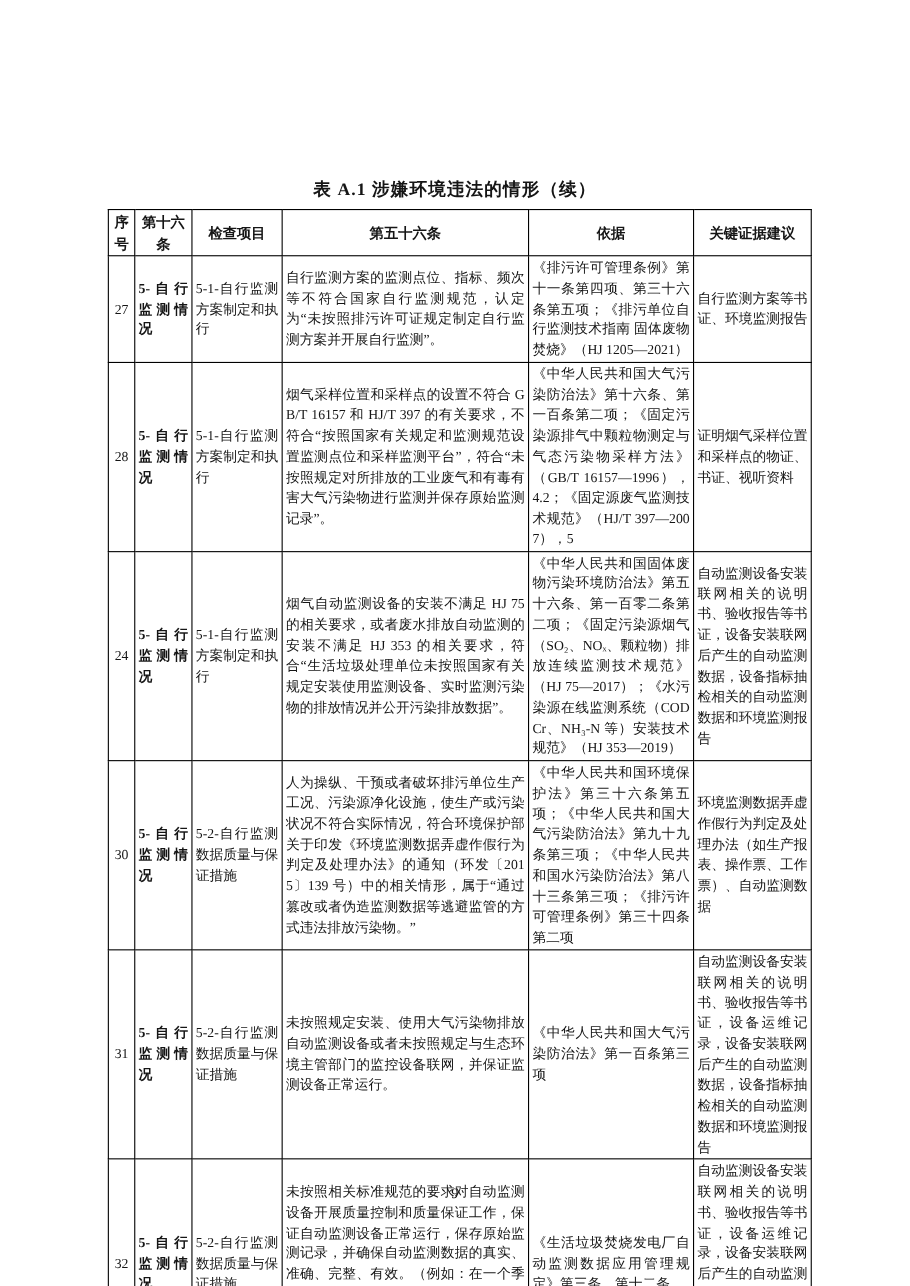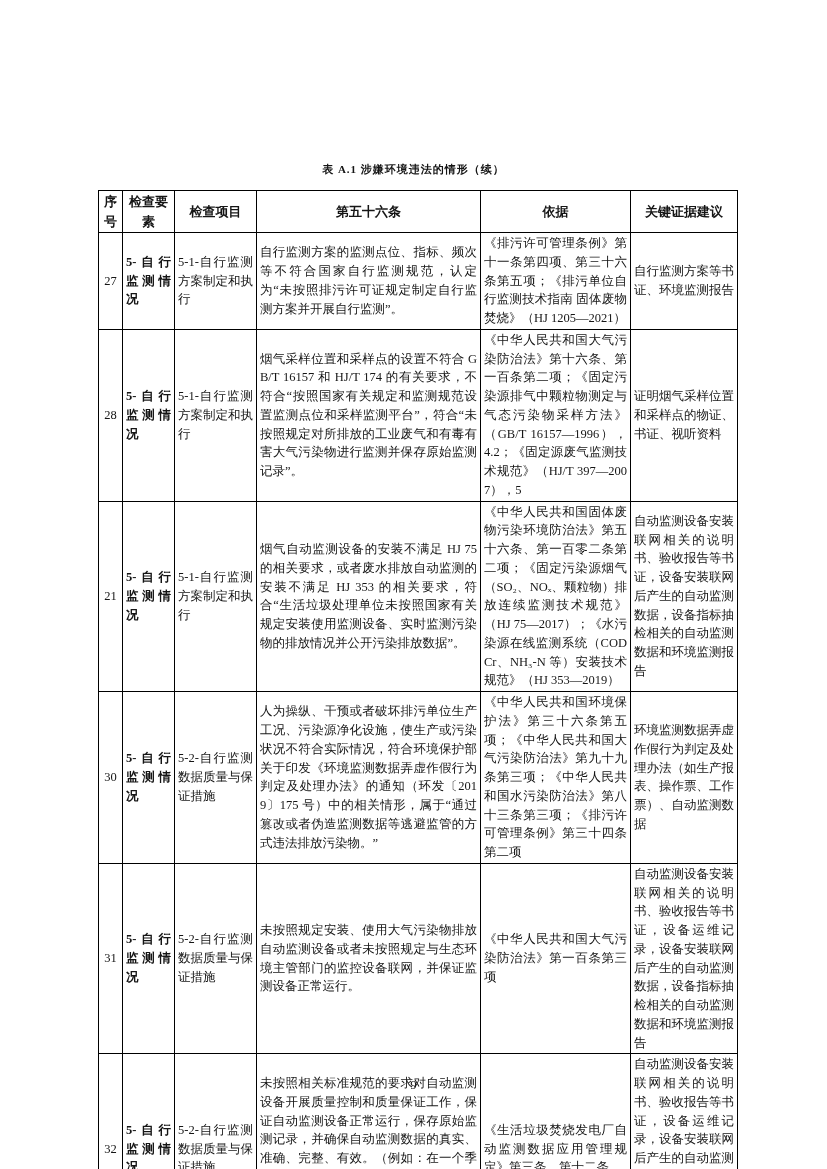--- a/index.html
+++ b/index.html
@@ -16,21 +16,21 @@
     color: #151515;
     overflow: hidden;
   }
   .doc-title {
     position: absolute;
     top: 162px;
     left: 0;
     width: 100%;
     text-align: center;
     font-weight: bold;
-    font-size: 11px;
+    font-size: 16px;
     letter-spacing: 1px;
   }
   table.violations {
     position: absolute;
     top: 190px;
     left: 98px;
     width: 639px;
     border-collapse: collapse;
     table-layout: fixed;
     font-size: 12.5px;
@@ -83,57 +83,57 @@
       <col style="width:24px">
       <col style="width:52px">
       <col style="width:82px">
       <col style="width:224px">
       <col style="width:150px">
       <col style="width:107px">
     </colgroup>
     <thead>
       <tr>
           <th>序号</th>
-          <th>检查要素</th>
+          <th>第十六条</th>
           <th>检查项目</th>
           <th>第五十六条</th>
           <th>依据</th>
           <th>关键证据建议</th>
         </tr>
     </thead>
     <tbody>
         <tr>
           <td class="col-no">27</td>
           <td class="col-element">5-自行监测情况</td>
           <td class="col-item">5-1-自行监测方案制定和执行</td>
           <td class="col-problem">自行监测方案的监测点位、指标、频次等不符合国家自行监测规范，认定为“未按照排污许可证规定制定自行监测方案并开展自行监测”。</td>
           <td class="col-basis">《排污许可管理条例》第十一条第四项、第三十六条第五项；《排污单位自行监测技术指南 固体废物焚烧》（HJ 1205—2021）</td>
           <td class="col-evidence">自行监测方案等书证、环境监测报告</td>
         </tr>
         <tr>
           <td class="col-no">28</td>
           <td class="col-element">5-自行监测情况</td>
           <td class="col-item">5-1-自行监测方案制定和执行</td>
-          <td class="col-problem">烟气采样位置和采样点的设置不符合 GB/T 16157 和 HJ/T 174 的有关要求，不符合“按照国家有关规定和监测规范设置监测点位和采样监测平台”，符合“未按照规定对所排放的工业废气和有毒有害大气污染物进行监测并保存原始监测记录”。</td>
+          <td class="col-problem">烟气采样位置和采样点的设置不符合 GB/T 16157 和 HJ/T 397 的有关要求，不符合“按照国家有关规定和监测规范设置监测点位和采样监测平台”，符合“未按照规定对所排放的工业废气和有毒有害大气污染物进行监测并保存原始监测记录”。</td>
           <td class="col-basis">《中华人民共和国大气污染防治法》第十六条、第一百条第二项；《固定污染源排气中颗粒物测定与气态污染物采样方法》（GB/T 16157—1996），4.2；《固定源废气监测技术规范》（HJ/T 397—2007），5</td>
           <td class="col-evidence">证明烟气采样位置和采样点的物证、书证、视听资料</td>
         </tr>
         <tr>
-          <td class="col-no">21</td>
+          <td class="col-no">24</td>
           <td class="col-element">5-自行监测情况</td>
           <td class="col-item">5-1-自行监测方案制定和执行</td>
           <td class="col-problem">烟气自动监测设备的安装不满足 HJ 75 的相关要求，或者废水排放自动监测的安装不满足 HJ 353 的相关要求，符合“生活垃圾处理单位未按照国家有关规定安装使用监测设备、实时监测污染物的排放情况并公开污染排放数据”。</td>
           <td class="col-basis">《中华人民共和国固体废物污染环境防治法》第五十六条、第一百零二条第二项；《固定污染源烟气（SO₂、NOₓ、颗粒物）排放连续监测技术规范》（HJ 75—2017）；《水污染源在线监测系统（CODCr、NH₃-N 等）安装技术规范》（HJ 353—2019）</td>
           <td class="col-evidence">自动监测设备安装联网相关的说明书、验收报告等书证，设备安装联网后产生的自动监测数据，设备指标抽检相关的自动监测数据和环境监测报告</td>
         </tr>
         <tr>
           <td class="col-no">30</td>
           <td class="col-element">5-自行监测情况</td>
           <td class="col-item">5-2-自行监测数据质量与保证措施</td>
-          <td class="col-problem">人为操纵、干预或者破坏排污单位生产工况、污染源净化设施，使生产或污染状况不符合实际情况，符合环境保护部关于印发《环境监测数据弄虚作假行为判定及处理办法》的通知（环发〔2019〕175 号）中的相关情形，属于“通过篡改或者伪造监测数据等逃避监管的方式违法排放污染物。”</td>
+          <td class="col-problem">人为操纵、干预或者破坏排污单位生产工况、污染源净化设施，使生产或污染状况不符合实际情况，符合环境保护部关于印发《环境监测数据弄虚作假行为判定及处理办法》的通知（环发〔2015〕139 号）中的相关情形，属于“通过篡改或者伪造监测数据等逃避监管的方式违法排放污染物。”</td>
           <td class="col-basis">《中华人民共和国环境保护法》第三十六条第五项；《中华人民共和国大气污染防治法》第九十九条第三项；《中华人民共和国水污染防治法》第八十三条第三项；《排污许可管理条例》第三十四条第二项</td>
           <td class="col-evidence">环境监测数据弄虚作假行为判定及处理办法（如生产报表、操作票、工作票）、自动监测数据</td>
         </tr>
         <tr>
           <td class="col-no">31</td>
           <td class="col-element">5-自行监测情况</td>
           <td class="col-item">5-2-自行监测数据质量与保证措施</td>
           <td class="col-problem">未按照规定安装、使用大气污染物排放自动监测设备或者未按照规定与生态环境主管部门的监控设备联网，并保证监测设备正常运行。</td>
           <td class="col-basis">《中华人民共和国大气污染防治法》第一百条第三项</td>
           <td class="col-evidence">自动监测设备安装联网相关的说明书、验收报告等书证，设备运维记录，设备安装联网后产生的自动监测数据，设备指标抽检相关的自动监测数据和环境监测报告</td>

